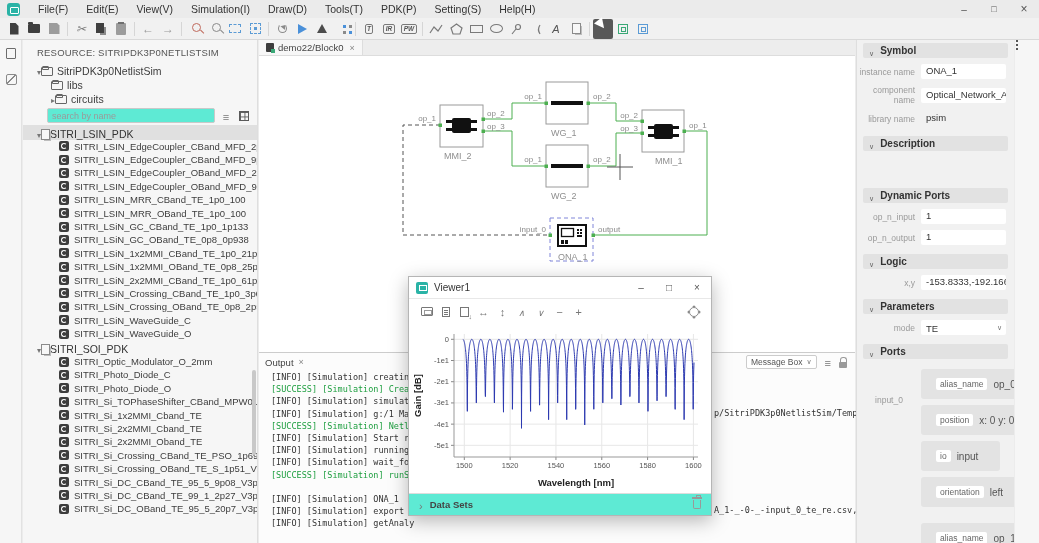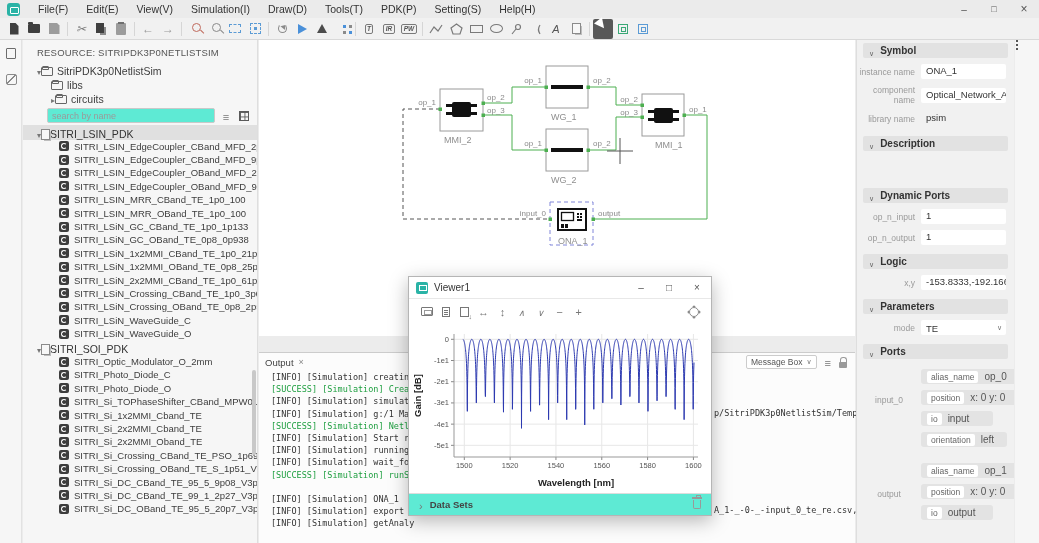--- a/index.html
+++ b/index.html
@@ -156,21 +156,21 @@
   .pp-row { display:flex; align-items:center; margin:6px 8px 0 0; }
   .pp-label { width:64px; text-align:right; font-size:8.5px; color:#9a9a9a; padding-right:6px; flex:0 0 auto; }
   .pp-value { flex:1; height:15px; background:#fff; border-radius:2px; font-size:9.5px; color:#333; padding:1px 4px 0 5px; white-space:nowrap; overflow:hidden; }
   .pp-value.plain { background:transparent; }
   .pp-select { display:flex; align-items:center; }
   .pp-select .chev { margin-left:auto; font-size:7px; color:#777; }
   .pp-desc-space { height:34px; }
   .port-block { display:flex; margin:10px 8px 0 0; }
   .port-name { width:64px; text-align:center; font-size:8.5px; color:#9a9a9a; padding-top:26px; flex:0 0 auto; }
   .chips { flex:1; }
-  .chip { display:flex; align-items:center; background:#e3e3e3; border-radius:3px; height:15px; margin-bottom:6px; padding:6px; width:fit-content; min-width:72px; max-width:100%; }
+  .chip { display:flex; align-items:center; background:#e3e3e3; border-radius:3px; height:15px; margin-bottom:6px; padding:15px; width:fit-content; min-width:72px; max-width:100%; }
   .chip-key { background:#fff; border-radius:2px; font-size:8.5px; color:#666; padding:1px 4px; }
   .chip-val { font-size:10px; color:#555; padding:0 7px 0 6px; white-space:nowrap; }
 
   
   .right-rail { position:absolute; left:1015px; top:40px; width:24px; height:503px; background:#f6f6f6; }
   .i-proplist { width:11px; height:2px; background:#555; box-shadow:0 4px 0 #555, 0 8px 0 #555; position:relative; margin:10px auto 0 auto; }
   .i-proplist::before { content:""; position:absolute; right:-3px; top:0; width:2px; height:2px; background:#555; box-shadow:0 4px 0 #555, 0 8px 0 #555; }
 </style>
 </head>
 <body>
@@ -500,20 +500,27 @@
 
         <div class="tree-item">
           
           
         </div>
       </div>
     <div class="sb-scroll"></div>
   </div>
 
   <div class="center">
+    <div class="tabstrip">
+      <div class="doc-tab">
+        <i class="tab-icon"></i>
+        <span>demo22/Block0</span>
+        <span class="tab-close"></span>
+      </div>
+    </div>
 
     <div class="canvas">
       <svg width="596" height="296" viewBox="0 0 596 296">
 
         <polyline points="224,63 253,63 253,47 287,47" fill="none" stroke="#4caf50" stroke-width="1"></polyline>
         <polyline points="224,75 253,75 253,110 287,110" fill="none" stroke="#4caf50" stroke-width="1"></polyline>
         <polyline points="329,47 357,47 357,65 383,65" fill="none" stroke="#4caf50" stroke-width="1"></polyline>
         <polyline points="329,110 357,110 357,77 383,77" fill="none" stroke="#4caf50" stroke-width="1"></polyline>
         <polyline points="425,75 448,75 448,179 334,179" fill="none" stroke="#4caf50" stroke-width="1"></polyline>
         <polyline points="181,69 144,69 144,179 291,179" fill="none" stroke="#555" stroke-width="1" stroke-dasharray="4,3"></polyline>

